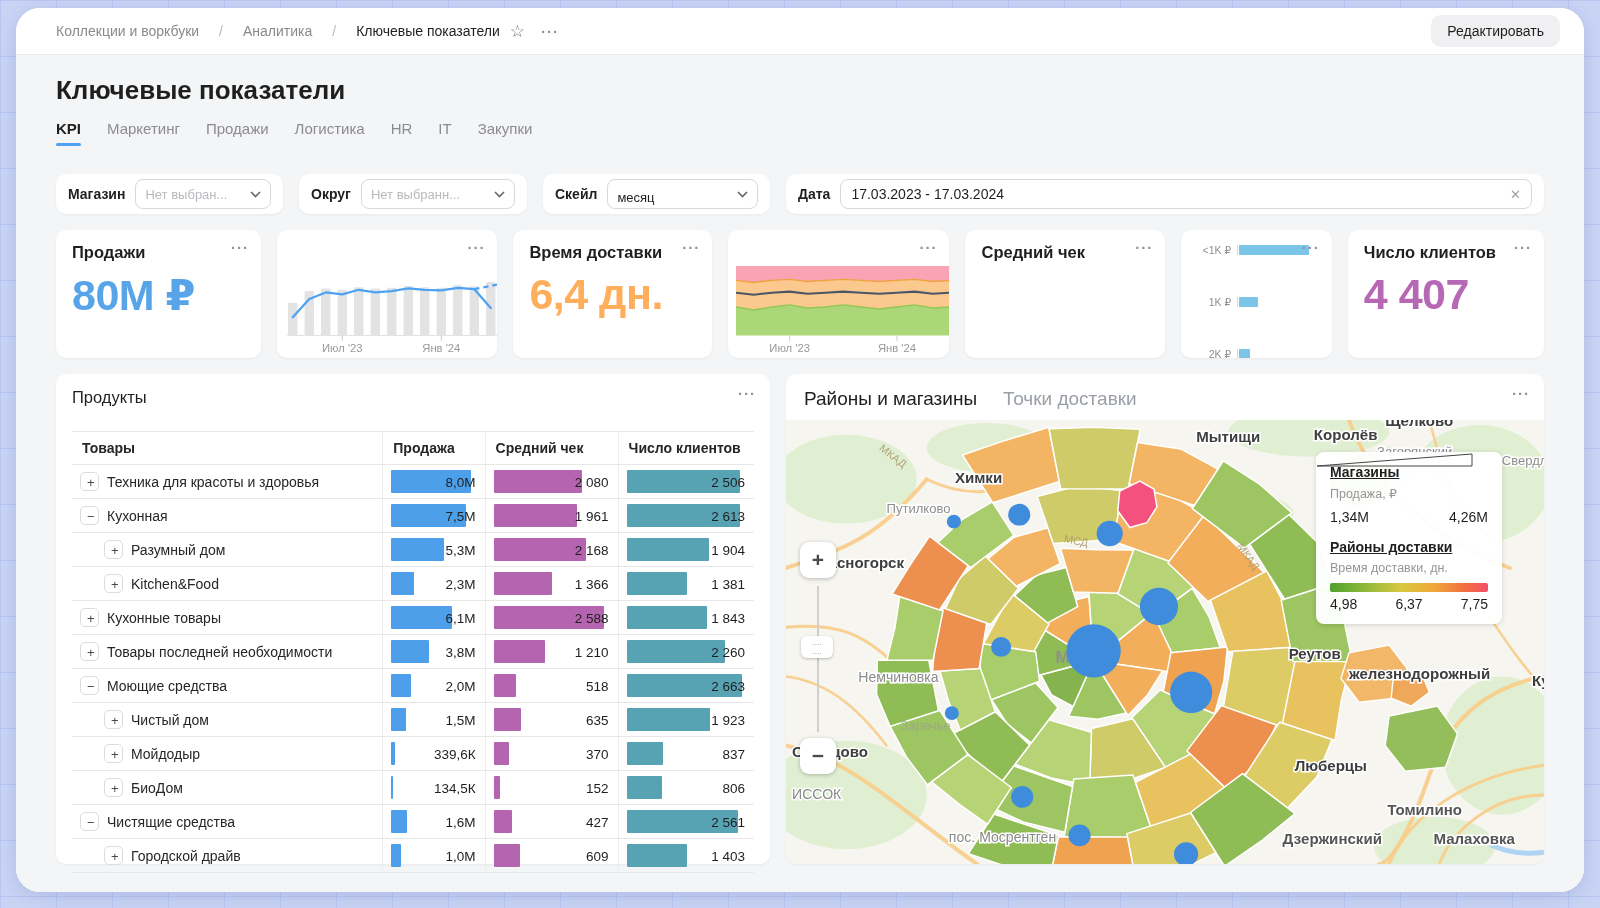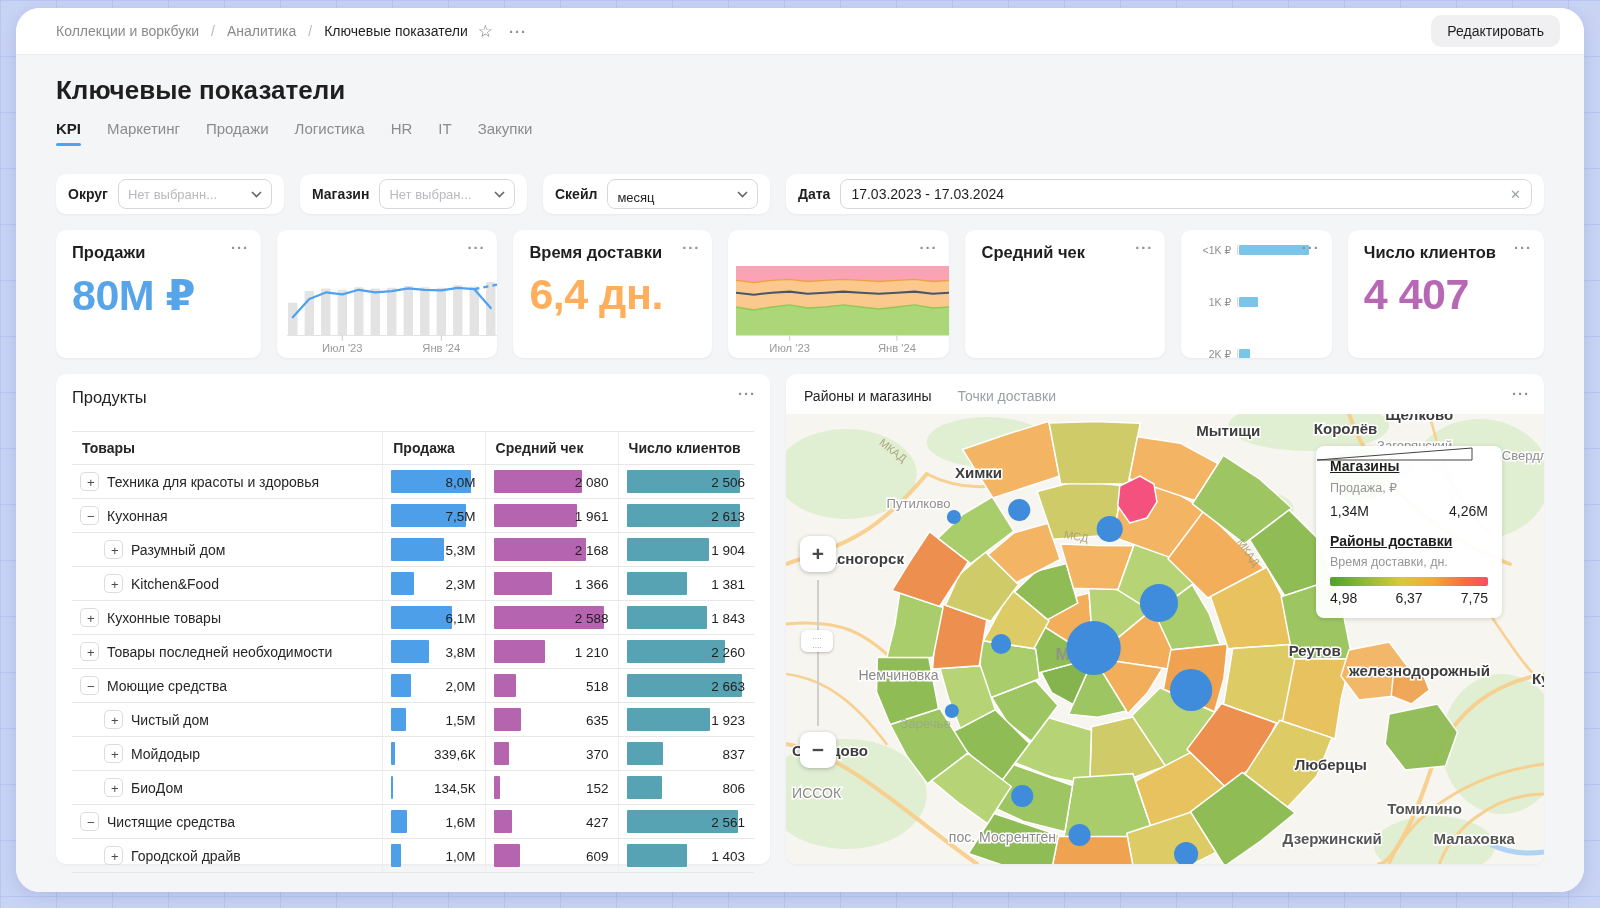--- a/index.html
+++ b/index.html
@@ -9,21 +9,21 @@
     background-color:#C9D4F5;
     background-image:linear-gradient(to right,rgba(170,188,240,.55) 1px,transparent 1px),
                      linear-gradient(to bottom,rgba(170,188,240,.55) 1px,transparent 1px);
     background-size:56px 56px;
     overflow:hidden;
     color:#262626;
   }
   .dash{position:absolute;left:16px;top:8px;width:1568px;height:884px;background:#fff;border-radius:24px;box-shadow:0 4px 18px rgba(60,80,150,.18);overflow:hidden;}
   
   .hdr{height:46px;display:flex;align-items:center;padding:0 24px 0 40px;border-bottom:1px solid #ECECEC;background:#fff;}
-  .bc{display:flex;align-items:flex-start;gap:12px;font-size:14px;}
+  .bc{display:flex;align-items:flex-start;gap:20px;font-size:14px;}
   .bc-item{color:#8A8A8E;cursor:pointer;}
   .bc-item.current{color:#1F1F1F;}
   .bc-sep{color:#B9B9BE;}
   .star{font-size:17px;color:#7A7A80;margin-left:10px;}
   .dots{color:#8F9094;font-size:15px;font-weight:700;letter-spacing:1px;line-height:1;}
   .hdr .dots{margin-left:16px;}
   .edit-btn{margin-left:auto;background:#F0F0F2;border:none;border-radius:10px;padding:8px 16px;font-size:14px;color:#1F1F1F;font-family:inherit;cursor:pointer;}
   
   .content{height:838px;background:#F4F5F6;padding:0 40px;box-sizing:border-box;}
   .title{padding-top:20px;font-size:26px;font-weight:700;color:#1F1F1F;}
@@ -69,21 +69,21 @@
   .trow>div:first-child{border-left:none;}
   .th{font-weight:600;font-size:14px;}
   .th>div{min-height:32px;padding:0 10px;}
   .name-cell{padding:0 8px;font-size:14px;color:#262626;gap:8px;}
   .toggle{flex:none;width:19px;height:19px;border:1px solid #DCDCDC;border-radius:5px;background:#fff;color:#4A4A4A;font-size:13px;line-height:17px;text-align:center;cursor:pointer;}
   .bar-cell{position:relative;padding:0 8px;}
   .bar{height:23px;border-radius:1px;}
   .bval{position:absolute;right:9px;top:50%;transform:translateY(-50%);font-size:13.5px;color:#1F1F1F;text-align:center;}
   
   .panel.map{flex:1;display:flex;flex-direction:column;overflow:hidden;}
-  .maptabs{display:flex;gap:26px;padding:14px 18px 10px 18px;font-size:14px;}
+  .maptabs{display:flex;gap:26px;padding:14px 18px 10px 18px;font-size:19px;}
   .mtab{color:#9AA0A6;cursor:pointer;}
   .mtab.active{color:#1F1F1F;font-weight:500;}
   .mapbody{position:relative;flex:1;overflow:hidden;border-radius:0 0 10px 10px;background:#F6F4EE;}
   .mapbody svg{position:absolute;inset:0;width:100%;height:100%;}
   svg text.city{font:600 15px "Liberation Sans",sans-serif;fill:#3E3E3E;paint-order:stroke;stroke:#ffffff;stroke-width:3px;}
   svg text.city2{font:600 15px "Liberation Sans",sans-serif;fill:#555;paint-order:stroke;stroke:#ffffff;stroke-width:3px;}
   svg text.town{font:13px "Liberation Sans",sans-serif;fill:#8F8F8F;paint-order:stroke;stroke:#ffffff;stroke-width:3px;}
   svg text.town2{font:14px "Liberation Sans",sans-serif;fill:#8A8A8A;paint-order:stroke;stroke:#ffffff;stroke-width:3px;}
   svg text.faded{font:13px "Liberation Sans",sans-serif;fill:#9aa58d;opacity:.8;}
   svg text.mkad{font:11px "Liberation Sans",sans-serif;fill:#A79A6F;opacity:.85;}
@@ -130,35 +130,35 @@
         <span class="tab active"><span>KPI</span><div class="ul"></div></span>
         <span class="tab"><span>Маркетинг</span><div class="ul"></div></span>
         <span class="tab"><span>Продажи</span><div class="ul"></div></span>
         <span class="tab"><span>Логистика</span><div class="ul"></div></span>
         <span class="tab"><span>HR</span><div class="ul"></div></span>
         <span class="tab"><span>IT</span><div class="ul"></div></span>
         <span class="tab"><span>Закупки</span><div class="ul"></div></span>
       </div>
 
     <div class="filters">
-      <div class="fcard" style="width:228px;">
-        <span class="flabel">Округ</span>
+      <div class="fcard" style="width:227px;">
+        <span class="flabel">Магазин</span>
         <div class="fselect" style="flex:1;">
-          <span class="fph">Нет выбранн...</span>
+          <span class="fph">Нет выбран...</span>
           <span class="chev" style="margin-left:auto;">
               <svg width="11" height="7">
                 <path d="M1,1 L5.5,5.5 L10,1" stroke="#666" stroke-width="1.6" fill="none"></path>
               </svg>
             </span>
         </div>
       </div>
-      <div class="fcard" style="width:227px;">
-        <span class="flabel">Магазин</span>
+      <div class="fcard" style="width:228px;">
+        <span class="flabel">Округ</span>
         <div class="fselect" style="flex:1;">
-          <span class="fph">Нет выбран...</span>
+          <span class="fph">Нет выбранн...</span>
           <span class="chev" style="margin-left:auto;">
               <svg width="11" height="7">
                 <path d="M1,1 L5.5,5.5 L10,1" stroke="#666" stroke-width="1.6" fill="none"></path>
               </svg>
             </span>
         </div>
       </div>
       <div class="fcard" style="width:227px;">
         <span class="flabel">Скейл</span>
         <div class="fselect" style="flex:1;">

